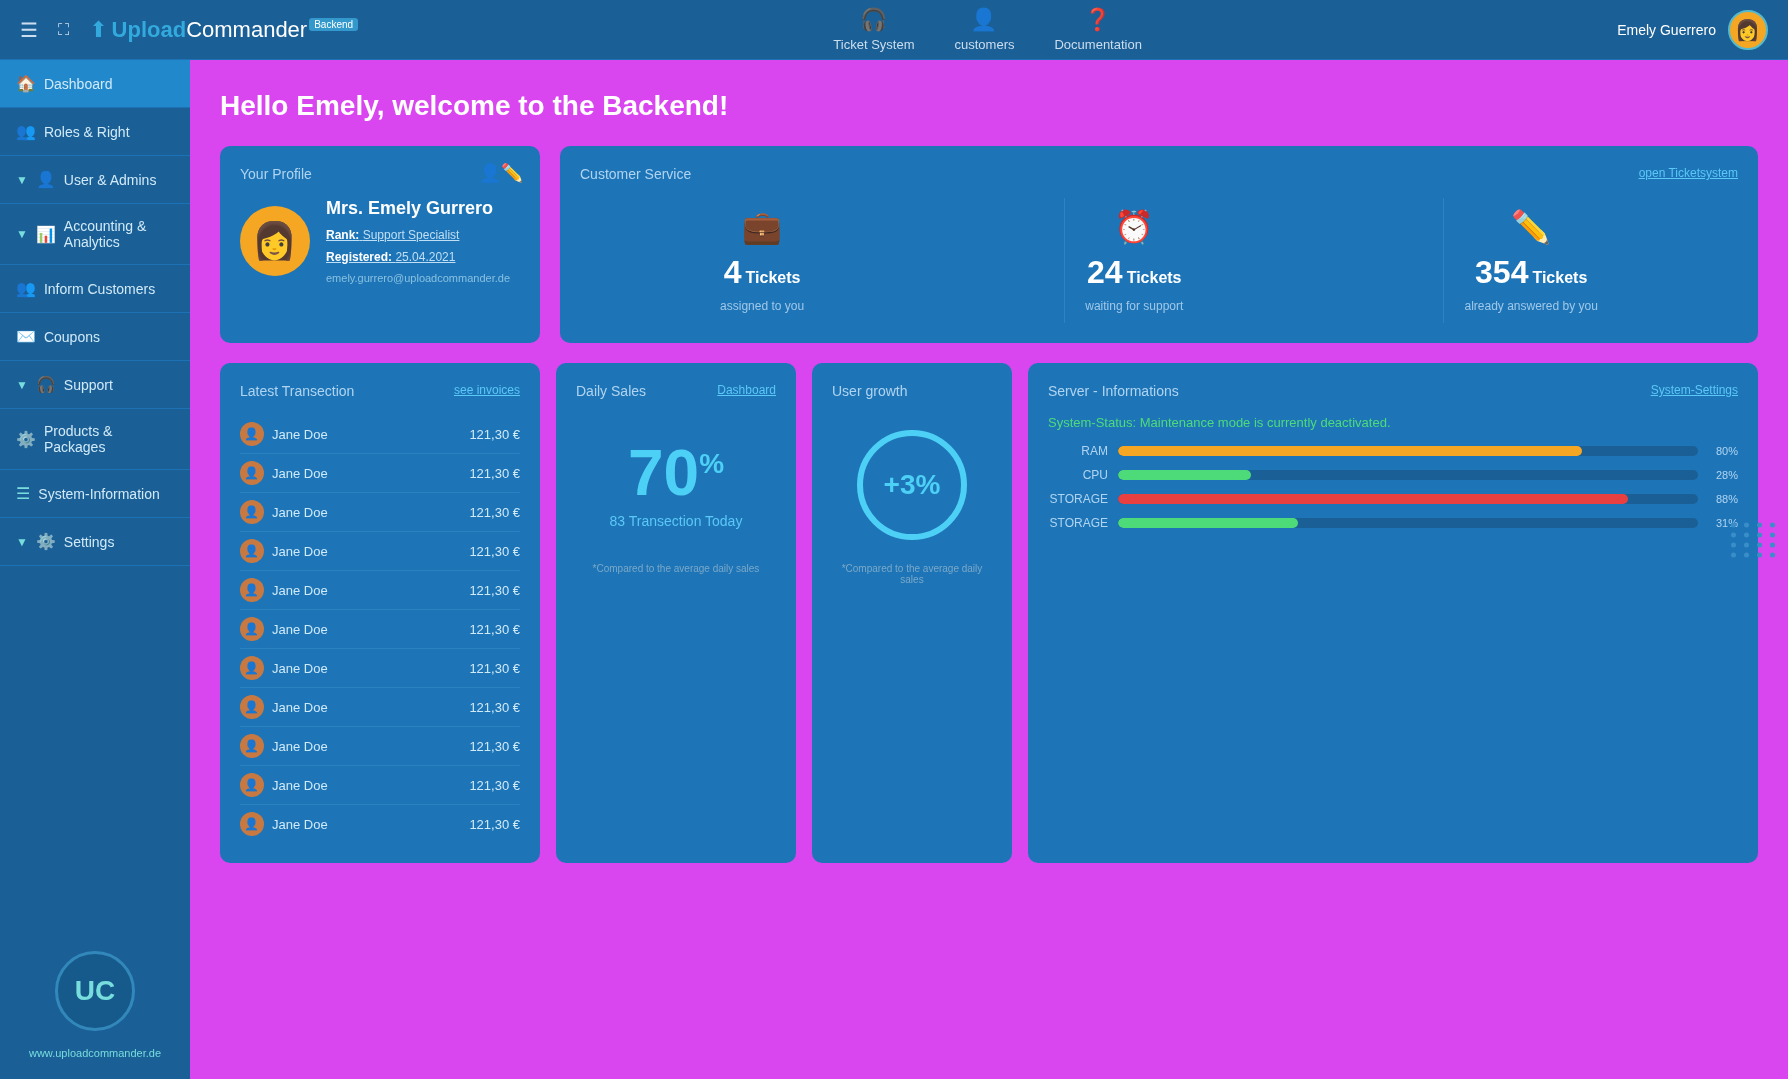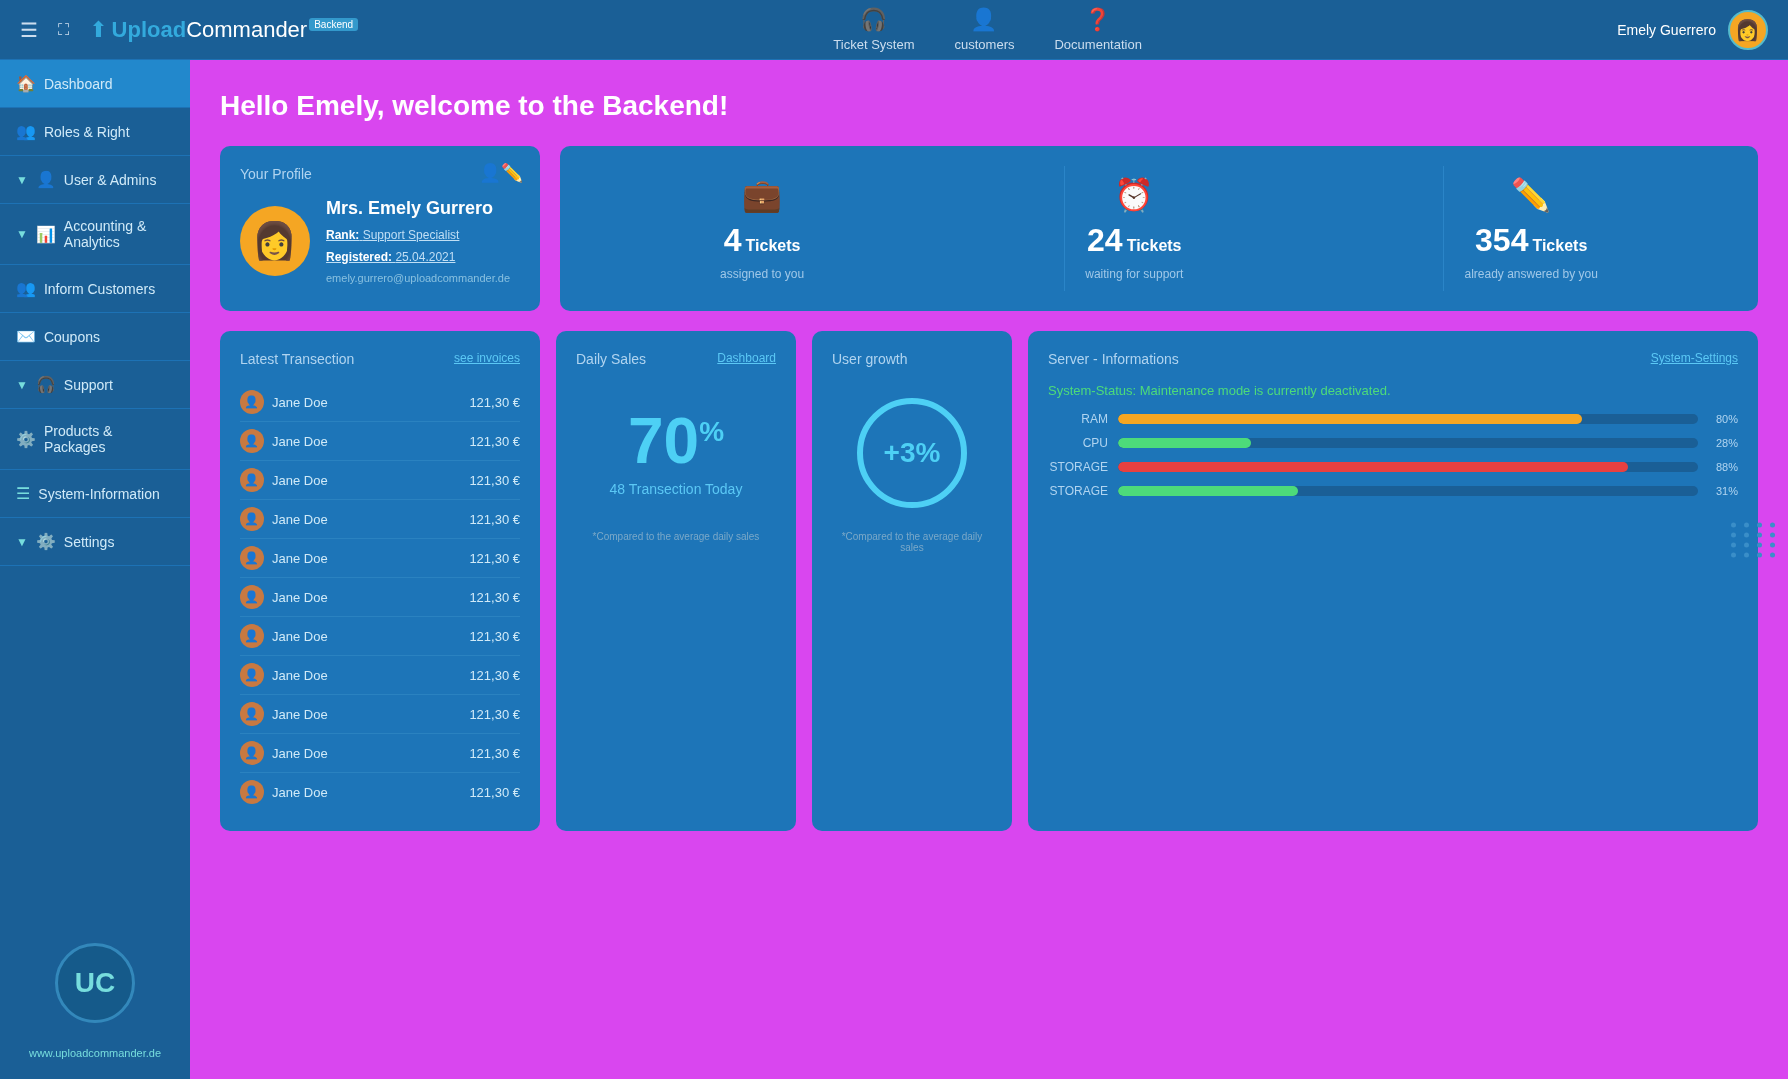--- a/index.html
+++ b/index.html
@@ -56,21 +56,21 @@
     .sidebar-item.active { background: #2288cc; }
     .sidebar-item-left { display: flex; align-items: center; gap: 8px; }
     .sidebar-icon { font-size: 16px; color: #7dd; }
     .sidebar-arrow { font-size: 12px; color: #7dd; }
     .sidebar-bottom {
       margin-top: auto;
       padding: 20px 16px 10px;
       display: flex;
       flex-direction: column;
       align-items: center;
-      gap: 24px;
+      gap: 16px;
     }
     .sidebar-logo-circle {
       width: 80px; height: 80px; border-radius: 50%;
       background: #155a8a;
       display: flex; align-items: center; justify-content: center;
       font-size: 28px; font-weight: 700; color: #7dd;
       border: 3px solid #3388bb;
     }
     .sidebar-url { font-size: 11px; color: #7dd; }
 
@@ -290,20 +290,24 @@
             <div class="profile-detail">
               <strong>Registered:</strong>
               <span>25.04.2021</span>
             </div>
             <div class="profile-email">emely.gurrero@uploadcommander.de</div>
           </div>
         </div>
       </div>
 
       <div class="card customer-service-card">
+        <div class="card-header">
+          <span class="card-title">Customer Service</span>
+          <span class="card-link">open Ticketsystem</span>
+        </div>
         <div class="cs-stats">
           <div class="cs-stat">
             <span class="cs-icon">💼</span>
             <div class="cs-num-row">
               <span class="cs-number">4</span>
               <span class="cs-label-top">Tickets</span>
             </div>
             <span class="cs-label-bottom">assigned to you</span>
           </div>
           <div class="cs-stat">
@@ -417,21 +421,21 @@
 
       <div class="card daily-sales-card">
         <div class="card-header">
           <span class="card-title">Daily Sales</span>
           <span class="card-link">Dashboard</span>
         </div>
         <div class="daily-sales-body">
           <div class="ds-percent">
             <span>70</span><sup>%</sup>
           </div>
-          <div class="ds-label">48 Transection Today</div>
+          <div class="ds-label">83 Transection Today</div>
         </div>
         <div class="ds-note">*Compared to the average daily sales</div>
       </div>
 
       <div class="card user-growth-card">
         <div class="card-header">
           <span class="card-title">User growth</span>
         </div>
         <div class="ug-body">
           <div class="ug-circle">

